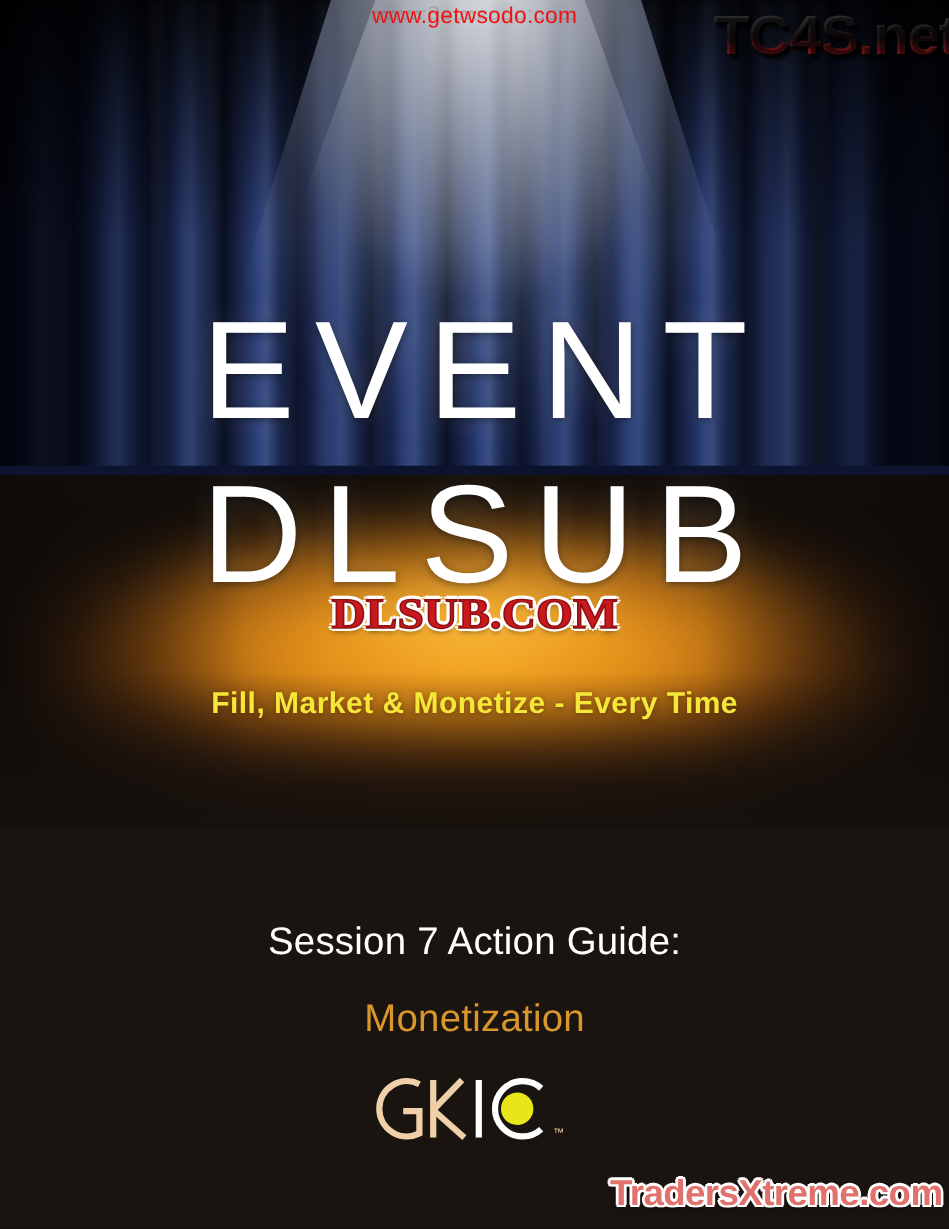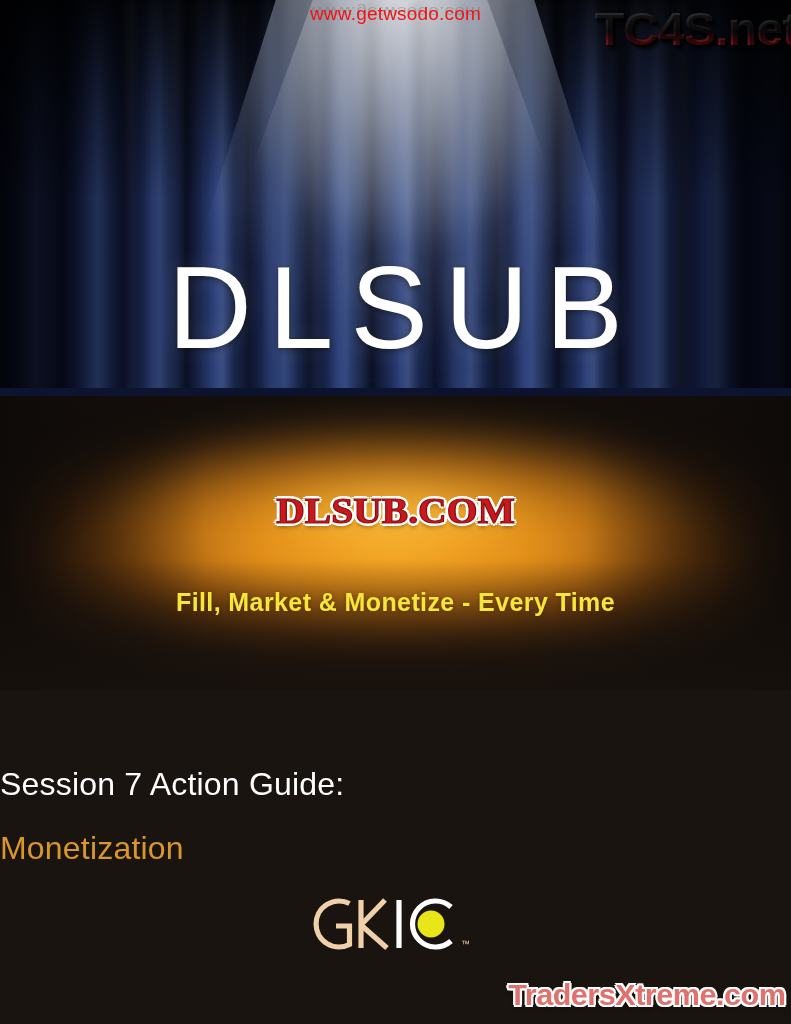--- a/index.html
+++ b/index.html
@@ -198,38 +198,38 @@
     letter-spacing: 17px;
     text-indent: 17px;
     text-shadow: 0 2px 7px rgba(0,0,0,0.42), 0 0 22px rgba(255,255,255,0.12);
     white-space: nowrap;
   }
 
   
   .tagline {
     position: absolute;
     left: 0;
-    top: 588px;
+    top: 572px;
     width: 791px;
     text-align: center;
     color: #f5e63a;
     font-size: 25px;
     font-weight: 600;
     letter-spacing: 0.4px;
     z-index: 6;
     text-shadow: 0 1px 4px rgba(80,35,0,0.55);
   }
 
   
   .subtitle-wrap {
     position: absolute;
     left: 0;
     top: 762px;
     width: 791px;
-    text-align: left;
+    text-align: center;
     z-index: 6;
   }
   .subtitle-main {
     color: #ffffff;
     font-size: 32px;
     font-weight: 400;
     letter-spacing: 0.2px;
     line-height: 1.38;
   }
   .subtitle-sub {
@@ -372,20 +372,21 @@
 
     <div class="floor"></div>
     <div class="floor-glow"></div>
     <div class="floor-glow2"></div>
     <div class="floor-sides"></div>
     <div class="floor-fade"></div>
     <div class="bottom-block"></div>
   </div>
 
   <div class="hero">
+    <div class="hero-line">EVENT</div>
     <div class="hero-line">DLSUB</div>
   </div>
 
   <div class="tagline">Fill, Market &amp; Monetize - Every Time</div>
 
   <div class="subtitle-wrap">
     <div class="subtitle-main">Session 7 Action Guide:</div>
     <div class="subtitle-sub">Monetization</div>
   </div>
 

